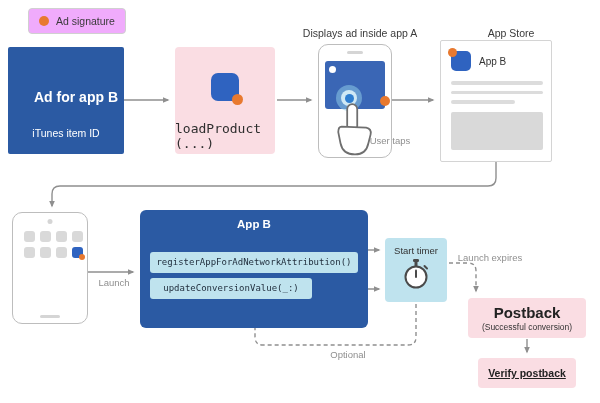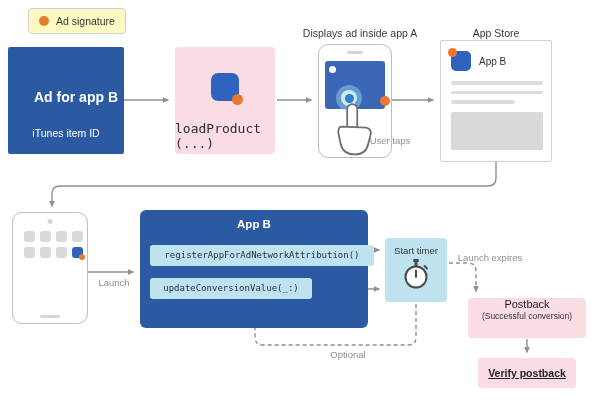--- a/index.html
+++ b/index.html
@@ -5,21 +5,21 @@
   html,body{margin:0;padding:0;background:#ffffff;}
   .canvas{position:relative;width:600px;height:403px;background:#fff;
           font-family:"Liberation Sans",sans-serif;color:#333;overflow:hidden;}
   .abs{position:absolute;}
   .lbl{font-size:10.5px;color:#3a3a3a;text-align:center;}
   .graylbl{font-size:9.5px;color:#8f8f8f;text-align:center;}
   .mono{font-family:"DejaVu Sans Mono",monospace;}
 
   
   .legend{left:28px;top:8px;height:24px;display:flex;align-items:center;gap:7px;
-          padding:0 10px;border:1px solid #d0d0d0;border-radius:4px;background:#fef9c3;
+          padding:0 10px;border:1px solid #d0d0d0;border-radius:4px;background:#f0abfc;
           font-size:10.5px;color:#3a3a3a;}
   .dot{border-radius:50%;background:#e8792f;}
 
   
   .adbox{left:8px;top:47px;width:116px;height:107px;background:#2b5aa3;color:#fff;
          text-align:center;border-radius:2px;}
   .adbox .t1{font-size:14px;font-weight:bold;margin-top:42px;margin-left:20px;}
   .adbox .t2{font-size:10.5px;margin-top:22px;}
 
   .pinkbox{background:#fadde3;border-radius:4px;}
@@ -43,21 +43,21 @@
   .appb{left:140px;top:210px;width:228px;height:118px;background:#2b5aa3;border-radius:6px;}
   .appb .title{color:#fff;font-weight:bold;font-size:11.5px;text-align:center;margin-top:8px;}
   .codebar{position:absolute;background:#bfe3ee;border-radius:3px;height:21px;line-height:21px;
            text-align:center;font-size:9px;color:#1e2b3a;}
 
   .timerbox{left:385px;top:238px;width:62px;height:64px;background:#bfe3ee;border-radius:4px;
             display:flex;flex-direction:column;align-items:center;}
   .timerbox .tl{font-size:9.5px;color:#333;margin-top:7px;}
 
   .postback{left:468px;top:298px;width:118px;height:40px;text-align:center;}
-  .postback .pt{font-size:11px;font-weight:normal;color:#222;}
+  .postback .pt{font-size:15px;font-weight:bold;margin-top:6px;color:#222;}
   .postback .ps{font-size:8.5px;color:#333;margin-top:1px;}
   .verify{left:478px;top:358px;width:98px;height:30px;text-align:center;line-height:30px;
           font-size:10.5px;font-weight:bold;color:#222;text-decoration:underline;}
 
   .appgrid{position:absolute;left:11px;top:18px;width:54px;display:grid;
            grid-template-columns:repeat(4,11px);gap:5px;}
   .gicon{width:11px;height:11px;border-radius:3px;background:#d9d9d9;}
 </style>
 </head>
 <body>
@@ -118,21 +118,21 @@
   </div>
 
   <svg class="abs" style="left:332px;top:102px;" width="46" height="58" viewBox="0 0 40 52">
     <g fill="#ffffff" stroke="#6f6f6f" stroke-width="1.6" stroke-linejoin="round">
       <rect x="13" y="2" width="9" height="24" rx="4.5"></rect>
       <path d="M8,22 q-3,0 -3,5 l2,10 q2,10 13,10 q10,0 12,-10 l2,-8 q1,-5 -4,-6 z"></path>
     </g>
   </svg>
   <div class="abs graylbl" style="left:358px;top:135px;width:64px;">User taps</div>
 
-  <div class="abs lbl" style="left:440px;top:27px;width:112px;">App Store</div>
+  <div class="abs lbl" style="left:455px;top:27px;width:112px;">App Store</div>
   <div class="abs storecard">
     <div style="display:flex;align-items:center;gap:8px;">
       <div class="appicon" style="width:20px;height:20px;border-radius:5px;">
         <span class="dot abs" style="width:9px;height:9px;left:-3px;top:-3px;"></span>
       </div>
       <span style="font-size:10px;color:#333;">App B</span>
     </div>
     <div class="skline" style="width:92px;margin-top:10px;"></div>
     <div class="skline" style="width:92px;"></div>
     <div class="skline" style="width:64px;"></div>
@@ -152,21 +152,21 @@
       <span class="gicon" style="background:#2f63c0;position:relative;">
         <span class="dot abs" style="width:6px;height:6px;right:-2px;bottom:-2px;"></span>
       </span>
     </div>
     <span class="homebar" style="bottom:5px;width:20px;height:3px;"></span>
   </div>
   <div class="abs graylbl" style="left:92px;top:277px;width:44px;">Launch</div>
 
   <div class="abs appb">
     <div class="title">App B</div>
-    <div class="codebar mono" style="left:10px;top:35px;width:224px;">registerAppForAdNetworkAttribution()</div>
+    <div class="codebar mono" style="left:10px;top:42px;width:208px;">registerAppForAdNetworkAttribution()</div>
     <div class="codebar mono" style="left:10px;top:68px;width:162px;">updateConversionValue(_:)</div>
   </div>
 
   <div class="abs timerbox">
     <div class="tl">Start timer</div>
     <svg width="30" height="32" viewBox="0 0 30 32" style="margin-top:2px;">
       <rect x="12" y="1" width="6" height="3" rx="1.2" fill="#4a4a4a"></rect>
       <rect x="13.5" y="4" width="3" height="4" fill="#4a4a4a"></rect>
       <line x1="23.5" y1="8" x2="26" y2="10.5" stroke="#4a4a4a" stroke-width="2" stroke-linecap="round"></line>
       <circle cx="15" cy="19" r="10.5" fill="#ffffff" stroke="#4a4a4a" stroke-width="2"></circle>

